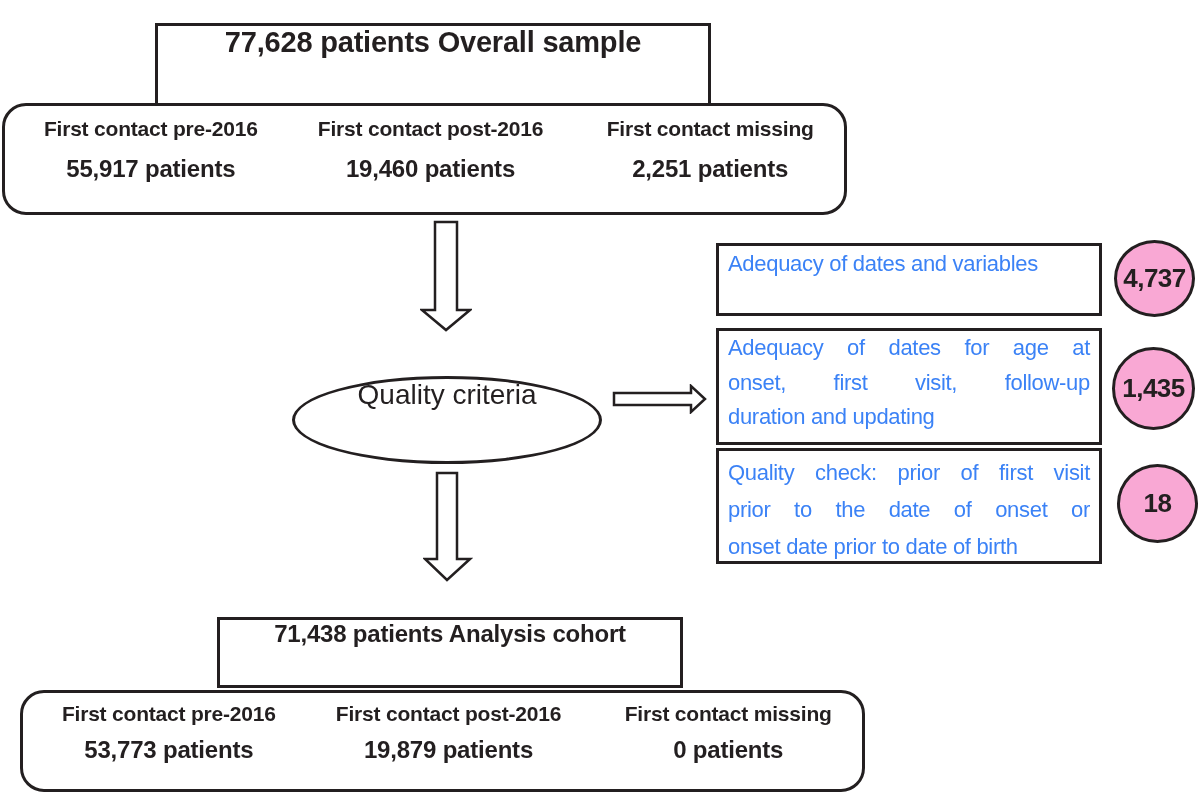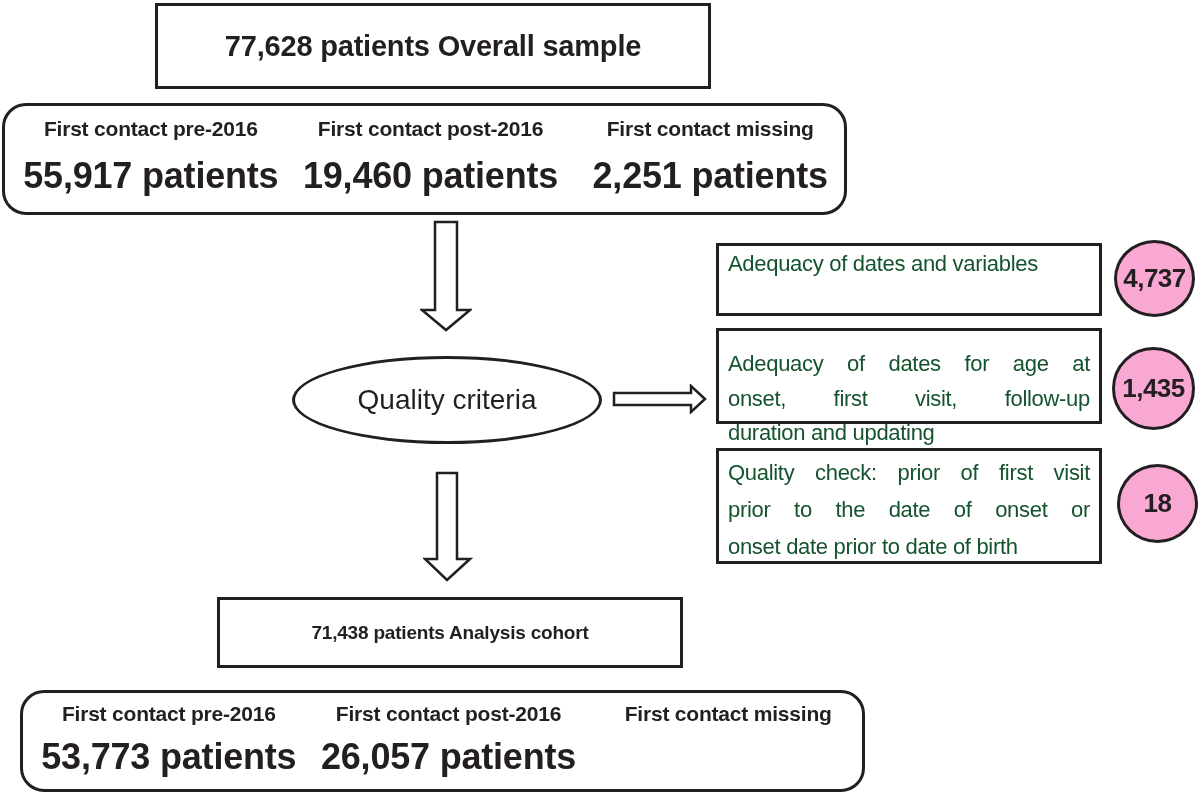--- a/index.html
+++ b/index.html
@@ -15,43 +15,44 @@
     overflow: hidden;
   }
   .abs { position: absolute; box-sizing: border-box; }
   .box {
     border: 3px solid #231f20;
     background: #ffffff;
   }
   .thickbox { border-width: 3.5px; }
   .rounded { border-radius: 24px; }
   .center-label {
-    display: flex; align-items: center; justify-content: center;
+    display: flex; justify-content: center;
     text-align: center;
+    margin-top: 20px;
   }
-  .title-text { font-weight: 700; font-size: 19px; letter-spacing: -0.2px; }
+  .title-text { font-weight: 700; font-size: 24px; letter-spacing: -0.2px; }
   .cols { display: flex; height: 100%; }
   .col {
     flex: 1;
     display: flex; flex-direction: column; align-items: center;
     text-align: center;
     padding-left: 12px;
   }
   .col-header { font-weight: 700; font-size: 21px; margin-top: 11px; letter-spacing: -0.2px; }
-  .col-value  { font-weight: 700; font-size: 36px; margin-top: 14px; letter-spacing: -0.2px; }
+  .col-value  { font-weight: 700; font-size: 24px; margin-top: 14px; letter-spacing: -0.2px; }
   .ellipse {
     border: 3px solid #231f20;
     border-radius: 50%;
     background: #ffffff;
   }
   .ellipse-label { font-weight: 400; font-size: 28px; }
   .xbox { padding: 1px 9px 0 9px; }
   .xline {
     font-size: 22px;
-    color: #14532d;
+    color: #3b82f6;
     letter-spacing: -0.3px;
     white-space: nowrap;
     text-align: left;
   }
   .lh35 .xline { line-height: 34.5px; }
   .lh34 .xline { line-height: 34.5px; }
   .lh37 .xline { line-height: 37px; }
   .stretch {
     white-space: normal;
     text-align: justify;
@@ -110,21 +111,21 @@
     <polygon points="2,9 79,9 79,2 93,15 79,28 79,21 2,21"></polygon>
   </svg>
 
   <div class="abs box thickbox xbox lh35" style="left:716px; top:243px; width:386px; height:73px;">
     <div class="xline">Adequacy of dates and variables</div>
   </div>
   <div class="abs count-circle" style="left:1114px; top:240px; width:81px; height:77px;">
     <span>4,737</span>
   </div>
 
-  <div class="abs box thickbox xbox lh34" style="left:716px; top:328px; width:386px; height:96px; padding-top:16px;">
+  <div class="abs box thickbox xbox lh34" style="left:716px; top:328px; width:386px; height:117px; padding-top:0;">
     <div class="xline stretch">Adequacy of dates for age at</div>
     <div class="xline stretch">onset, first visit, follow-up</div>
     <div class="xline">duration and updating</div>
   </div>
   <div class="abs count-circle" style="left:1112px; top:347px; width:83px; height:83px;">
     <span>1,435</span>
   </div>
 
   <div class="abs box thickbox xbox lh37" style="left:716px; top:448px; width:386px; height:116px; padding-top:3px;">
     <div class="xline stretch">Quality check: prior of first visit</div>
@@ -144,21 +145,22 @@
   </div>
 
   <div class="abs box rounded" style="left:20px; top:690px; width:845px; height:102px;">
     <div class="cols">
       <div class="col">
         <div class="col-header" style="margin-top:9px;">First contact pre-2016</div>
         <div class="col-value" style="margin-top:10px;">53,773 patients</div>
       </div>
       <div class="col">
         <div class="col-header" style="margin-top:9px;">First contact post-2016</div>
-        <div class="col-value" style="margin-top:10px;">26,057 patients</div>
+        <div class="col-value" style="margin-top:10px;">19,879 patients</div>
       </div>
       <div class="col">
         <div class="col-header" style="margin-top:9px;">First contact missing</div>
+        <div class="col-value" style="margin-top:10px;">0 patients</div>
       </div>
     </div>
   </div>
 
 </div>
 
 </body></html>

